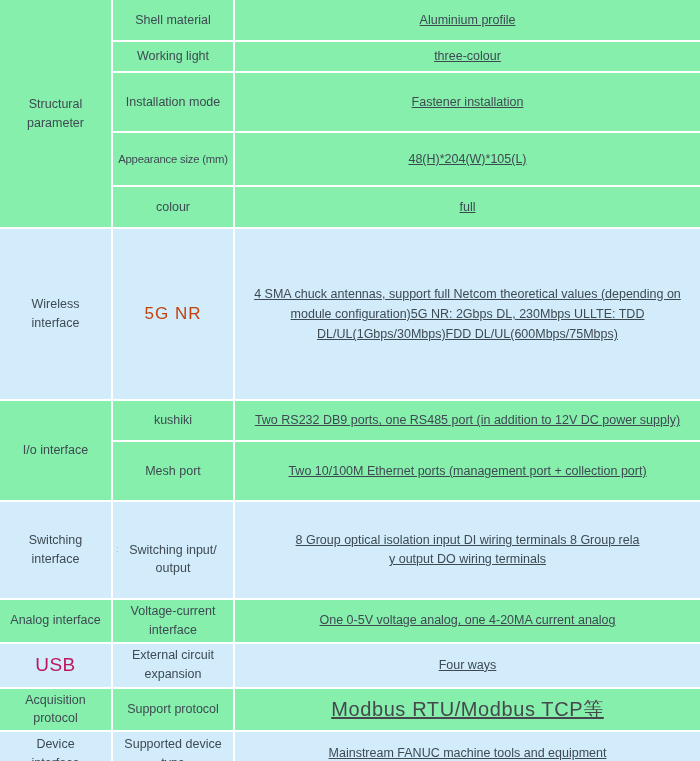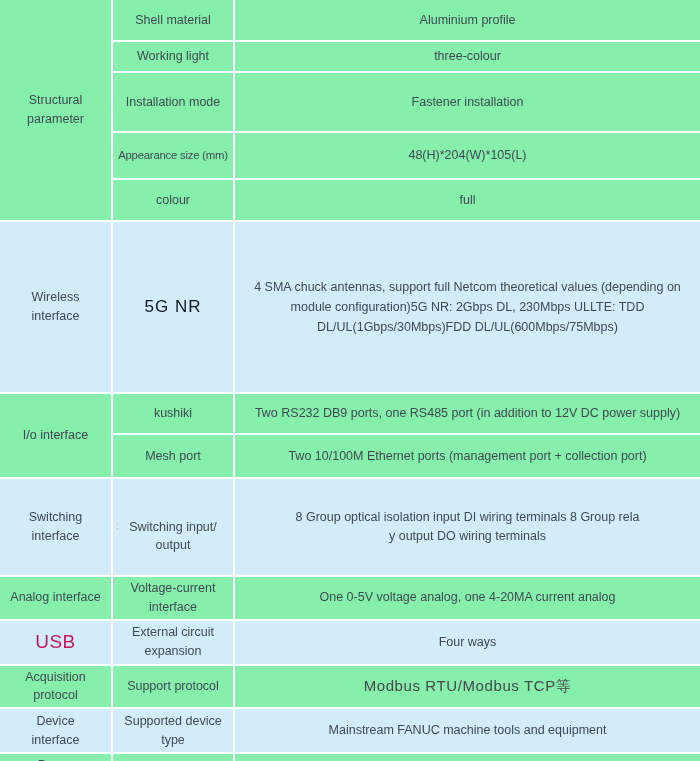--- a/index.html
+++ b/index.html
@@ -1,27 +1,27 @@
 <!DOCTYPE html>
 <html><head>
 <meta charset="utf-8">
 <style>
   html,body{margin:0;padding:0;background:#fff;}
   body{width:700px;height:761px;font-family:"Liberation Sans","DejaVu Sans",sans-serif;color:#3e4a52;}
   table{border-spacing:0;table-layout:fixed;width:700px;height:761px;}
   td{box-sizing:border-box;border-right:2px solid #ffffff;border-bottom:2px solid #ffffff;
      text-align:center;vertical-align:middle;font-size:12.5px;line-height:1.5;
      white-space:pre-line;padding:2px 6px;overflow:hidden;}
-  td.c3{border-right:none;}
+  td.c3{border-right:none;text-decoration:underline;}
   tr.last td{border-bottom:none;}
   td.dark{background:#86efac;}
   td.light{background:#d2ecfc;}
-  td.f17{font-size:17px;letter-spacing:1px;color:#0f172a;}
+  td.f17{font-size:17px;letter-spacing:1px;color:#c2410c;}
   td.f20{font-size:19px;letter-spacing:0.5px;color:#be185d;}
-  td.f16{font-size:15px;letter-spacing:0.6px;color:#45484c;}
+  td.f16{font-size:20px;letter-spacing:0.6px;color:#45484c;}
   td.f15{font-size:14.5px;letter-spacing:0.8px;color:#45484c;}
   td.cond{font-size:11.3px;letter-spacing:-0.2px;padding:2px 2px;}
   td.wl{line-height:1.62;}
   td.rel{position:relative;}
   .faint-mark{position:absolute;left:3px;top:50%;transform:translateY(-55%);
      font-size:9px;color:#b07060;opacity:0.55;line-height:1;}
 </style>
 </head>
 <body>
 
@@ -40,21 +40,21 @@
     <td class="dark c3">Aluminium profile</td>
   </tr>
   <tr style="height:31px">
     <td class="dark">Working light</td>
     <td class="dark c3">three-colour</td>
   </tr>
   <tr style="height:60px">
     <td class="dark">Installation mode</td>
     <td class="dark c3">Fastener installation</td>
   </tr>
-  <tr style="height:47px">
+  <tr style="height:54px">
     <td class="dark cond">Appearance size (mm)</td>
     <td class="dark c3">48(H)*204(W)*105(L)</td>
   </tr>
   <tr style="height:42px">
     <td class="dark">colour</td>
     <td class="dark c3">full</td>
   </tr>
 
   <tr style="height:172px">
     <td class="light">Wireless
@@ -63,21 +63,21 @@
     <td class="light c3 wl">4 SMA chuck antennas, support full Netcom theoretical values (depending on
 module configuration)5G NR: 2Gbps DL, 230Mbps ULLTE: TDD
 DL/UL(1Gbps/30Mbps)FDD DL/UL(600Mbps/75Mbps)</td>
   </tr>
 
   <tr style="height:41px">
     <td rowspan="2" class="dark">I/o interface</td>
     <td class="dark">kushiki</td>
     <td class="dark c3">Two RS232 DB9 ports, one RS485 port (in addition to 12V DC power supply)</td>
   </tr>
-  <tr style="height:44px">
+  <tr style="height:60px">
     <td class="dark">Mesh port</td>
     <td class="dark c3">Two 10/100M Ethernet ports (management port + collection port)</td>
   </tr>
 
   <tr style="height:98px">
     <td class="light">Switching
 interface</td>
     <td class="light rel">
       <span class="faint-mark">:</span><span>Switching input/
 output</span>

